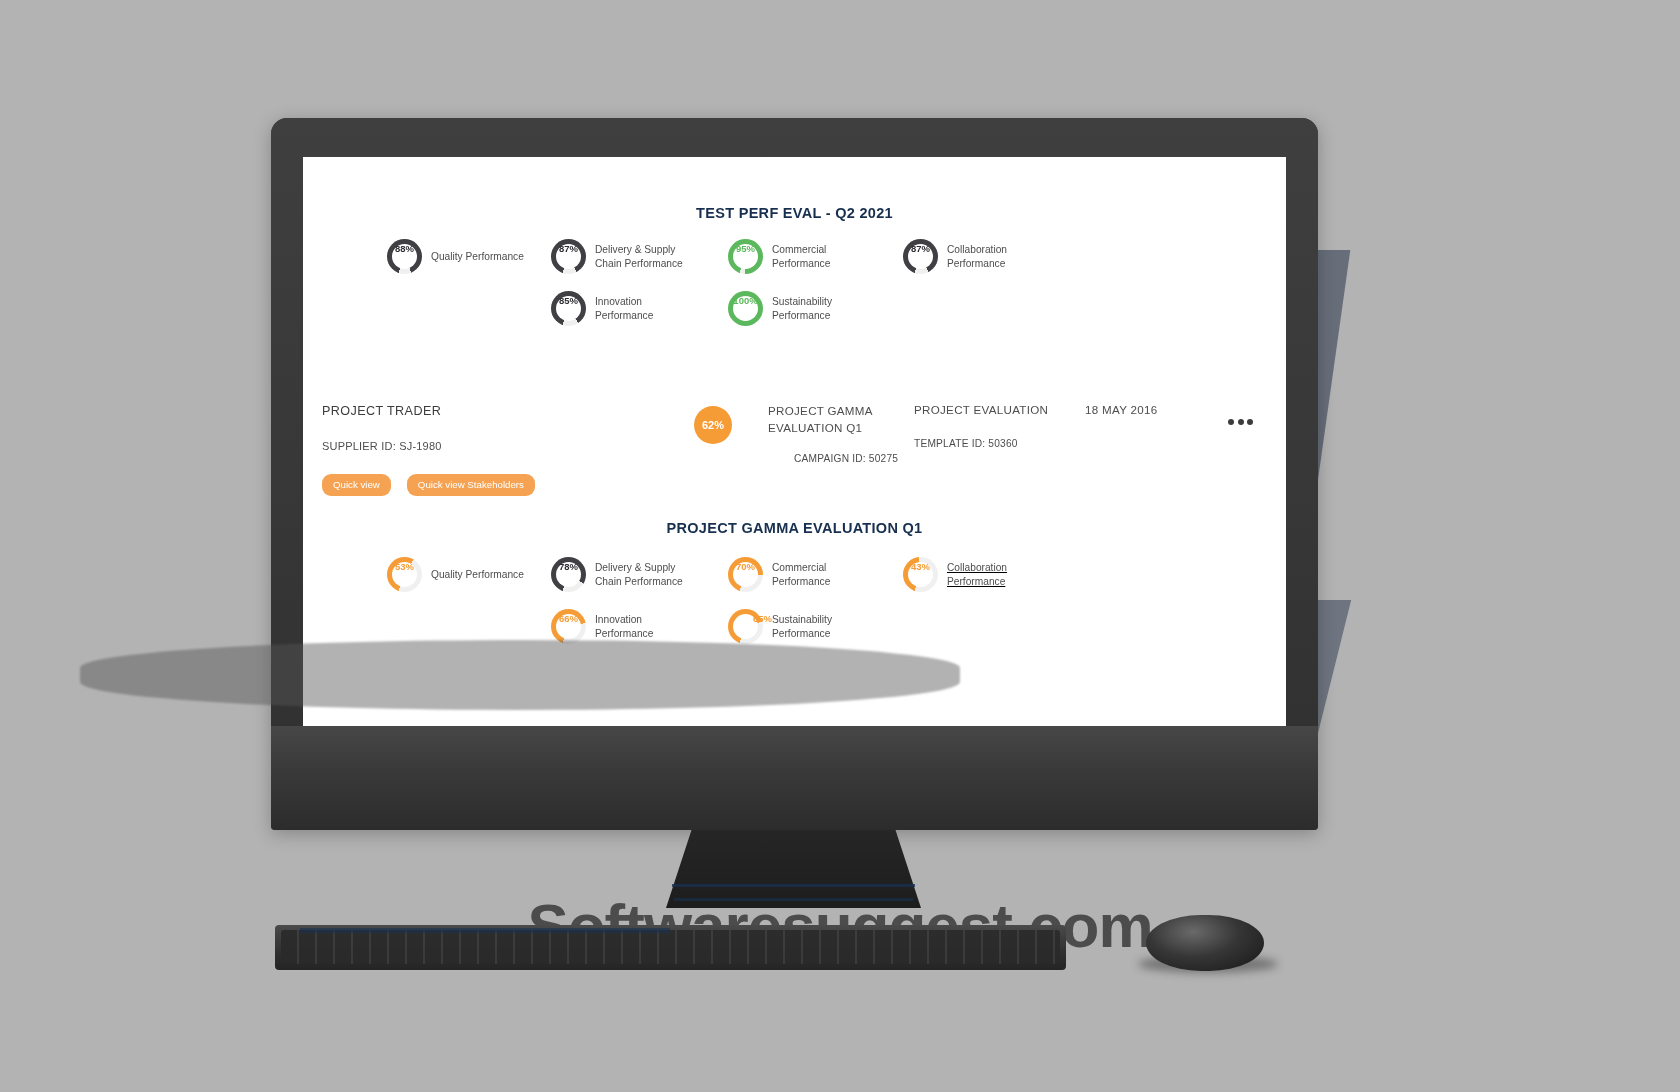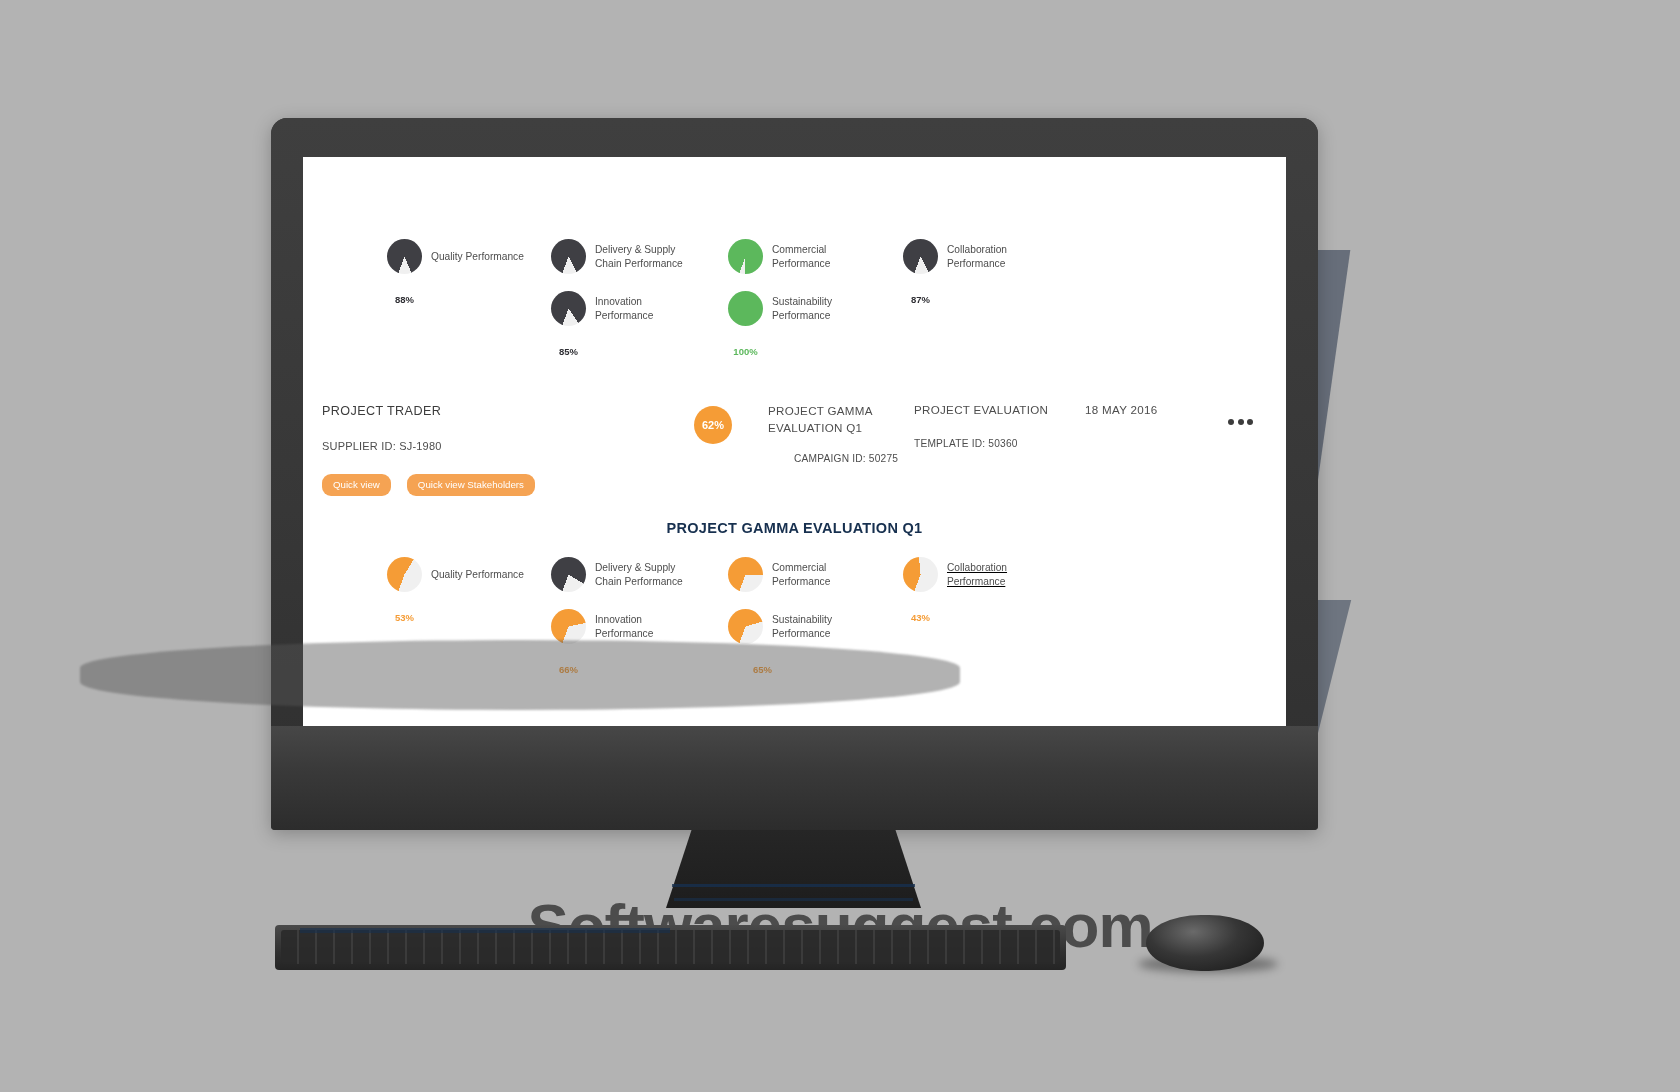--- a/index.html
+++ b/index.html
@@ -92,21 +92,21 @@
   .kpi-row{display:flex;}
   .kpi{
     display:flex;align-items:center;gap:9px;
     box-sizing:border-box;
   }
   .donut{
     position:relative;width:35px;height:35px;flex:0 0 35px;border-radius:50%;
   }
   .donut .hole{
     position:absolute;left:5px;top:5px;width:25px;height:25px;border-radius:50%;
-    background:#fff;display:flex;align-items:center;justify-content:center;margin-top:43px;
+    background:#fff;display:flex;align-items:flex-start;justify-content:center;
   }
   .donut .val{
     font-size:9.5px;font-weight:bold;line-height:1;
     font-family:"Liberation Sans", sans-serif;
   }
   .kpi-label{
     font-size:10.2px;color:#4d4d4d;line-height:1.35;
     font-family:"Liberation Sans", sans-serif;white-space:pre-line;
   }
 
@@ -143,20 +143,21 @@
 <div class="bg-blob blob-c"></div>
 
 <div class="watermark">Softwaresuggest.com</div>
 
 <div class="monitor">
   <div class="monitor-inner"></div>
 
   <div class="screen">
     <div class="app">
 
+      <div id="title-top" class="section-title">TEST PERF EVAL - Q2 2021</div>
 
       <div class="kpi-grid" id="top-kpis" style="top:82px;">
           <div class="kpi-row" style="position: relative; height: 52px;">
             <div class="kpi" style="position: absolute; left: 84px; top: 0px;">
               <div class="donut" style="background: conic-gradient(from 200deg, rgb(63, 63, 68) 0deg, rgb(63, 63, 68) 317deg, rgb(240, 240, 240) 317deg, rgb(240, 240, 240) 360deg);">
                 <div class="hole">
                   <span class="val" style="color: rgb(46, 46, 51);">88%</span>
                 </div>
               </div>
               <div class="kpi-label">Quality Performance</div>

